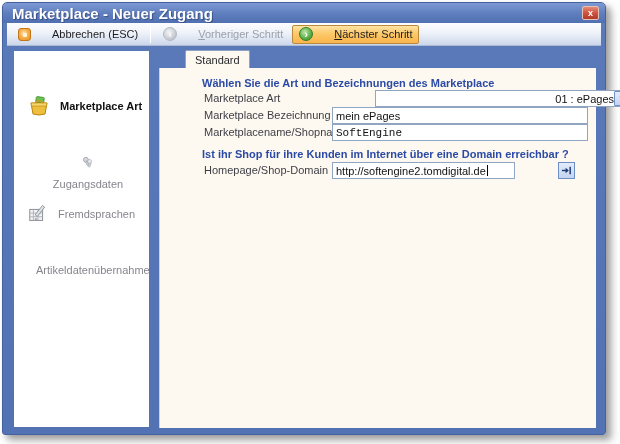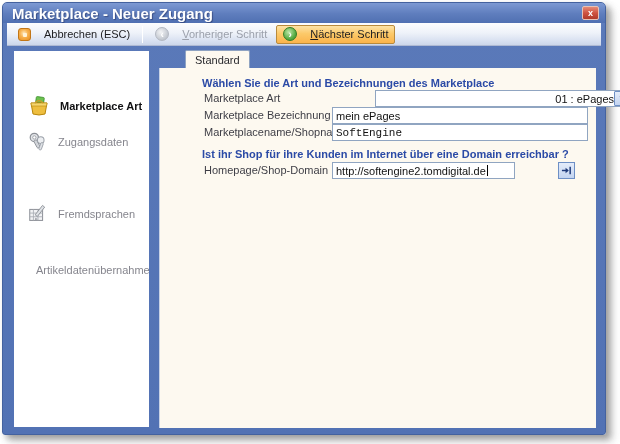--- a/index.html
+++ b/index.html
@@ -22,21 +22,21 @@
   .title-text { color:#ffffff; font-weight:bold; font-size:15px; text-shadow:1px 1px 1px rgba(0,0,40,.35); flex:1; }
   .close-btn { width:17px; height:14px; border-radius:2px;
     background:linear-gradient(180deg,#e58a76 0%,#cf5340 50%,#b03a29 100%);
     border:1px solid #e8c2b4; color:#fff; font-size:9px; font-weight:bold;
     display:flex; align-items:center; justify-content:center; line-height:1; cursor:pointer; }
 
   
   .toolbar { position:absolute; left:4px; top:20px; right:4px; height:23px;
     background:linear-gradient(180deg,#fdfdfe 0%,#eef2f9 45%,#d9e1f1 80%,#ccd6ea 100%);
     border-bottom:1px solid #aeb9d3; display:flex; align-items:center; padding:0 4px; gap:2px; }
-  .tb-btn { display:flex; align-items:center; gap:13px; height:19px; padding:0 6px;
+  .tb-btn { display:flex; align-items:center; gap:21px; height:19px; padding:0 6px;
     border:1px solid transparent; border-radius:2px; color:#1d1d20; cursor:pointer; white-space:nowrap; }
   .tb-btn.disabled { color:#9ba0ab; cursor:default; }
   .tb-btn.highlight { background:linear-gradient(180deg,#fde3a7 0%,#fcc969 45%,#fbb44c 100%);
     border:1px solid #b98a3c; }
   .tb-sep { width:1px; height:17px; background:#b9c2d6; border-right:1px solid #ffffff; margin:0 3px; }
   .u { text-decoration:underline; }
 
   .ic { display:inline-block; }
   .ic-cancel { width:13px; height:13px; border-radius:3px;
     background:radial-gradient(circle at 45% 40%, #ffe9c0 0%, #f7b14e 45%, #e98d1e 100%);
@@ -115,21 +115,21 @@
       <div class="side-item active" style="top:38px;">
         <svg width="24" height="24" viewBox="0 0 24 24">
           <rect x="9" y="3" width="8" height="6" rx="1" fill="#6cc24e" stroke="#3c8f2e" stroke-width="0.8" transform="rotate(8 13 6)"></rect>
           <path d="M4 9 L20 9 L18 20 Q12 22 6 20 Z" fill="#eebe3f" stroke="#b8860b" stroke-width="1"></path>
           <path d="M4 9 L20 9 L19.5 12 L4.5 12 Z" fill="#f6d66f" stroke="#b8860b" stroke-width="0.6"></path>
           <path d="M8 9 Q12 4 16 9" fill="none" stroke="#c79a2a" stroke-width="1.6"></path>
         </svg>
         <span class="lbl">Marketplace Art</span>
       </div>
 
-      <div class="side-item" style="top:74px;">
+      <div class="side-item" style="top:105px;flex-direction:column;">
         <svg width="22" height="22" viewBox="0 0 24 24">
           <circle cx="8" cy="7" r="4.5" fill="#e3e5e9" stroke="#8c9097" stroke-width="1.3"></circle>
           <circle cx="8" cy="7" r="1.8" fill="#ffffff" stroke="#8c9097" stroke-width="0.8"></circle>
           <rect x="9" y="10" width="3.4" height="9" rx="1" transform="rotate(-28 10 14)" fill="#d2d5da" stroke="#8c9097" stroke-width="0.9"></rect>
           <circle cx="15" cy="10" r="3.6" fill="#eceef1" stroke="#9aa0a8" stroke-width="1.1"></circle>
           <rect x="14.5" y="12.5" width="2.8" height="8" rx="1" transform="rotate(20 15 15)" fill="#dfe2e6" stroke="#9aa0a8" stroke-width="0.9"></rect>
         </svg>
         <span class="lbl">Zugangsdaten</span>
       </div>
 

